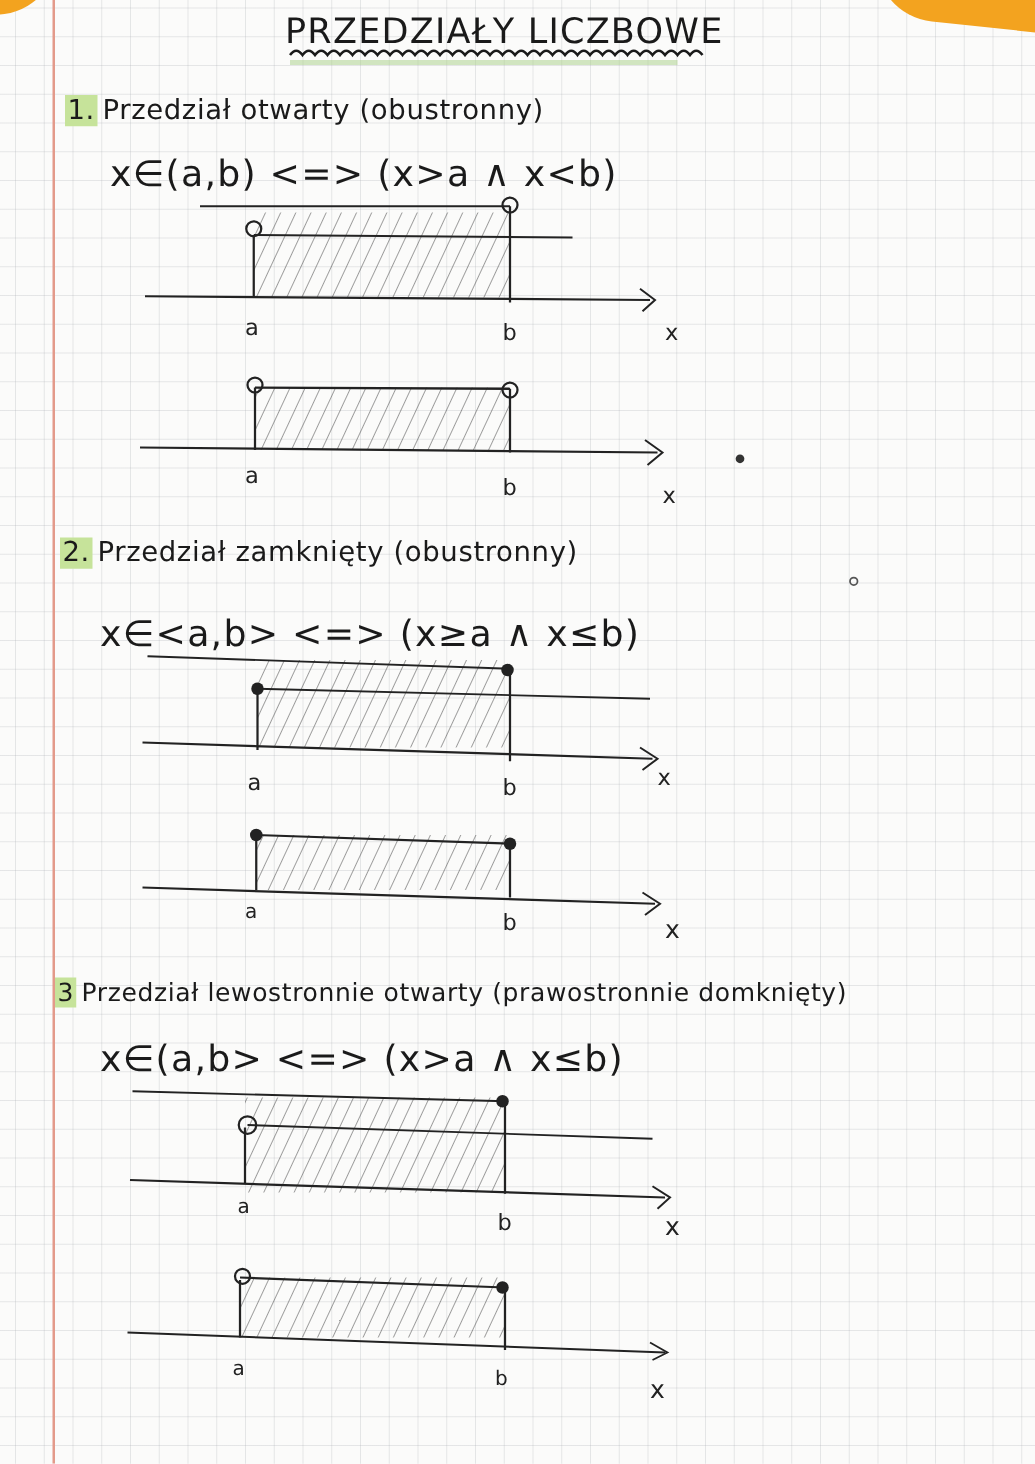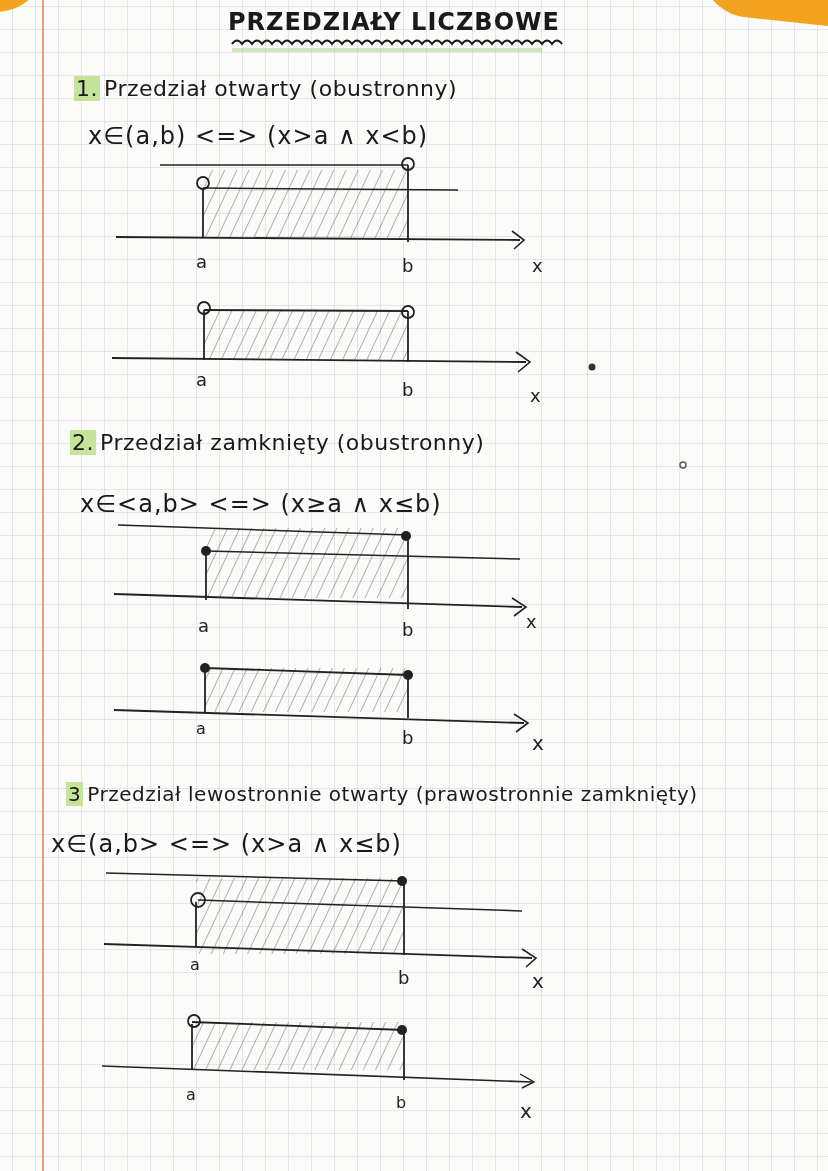--- a/index.html
+++ b/index.html
@@ -24,23 +24,23 @@
   }
   .margin-line {
     position: absolute; left: 42px; top: 0; width: 1.5px; height: 1171px;
     background: #e39a8a;
   }
   .hand {
     position: absolute; white-space: nowrap;
     font-family: "DejaVu Sans", sans-serif; font-weight: normal; color: #1a1a1a;
     letter-spacing: 0.5px;
   }
-  .title { left: 228px; top: 8px; font-size: 24px; letter-spacing: 1px; font-weight: bold; }
-  .heading { font-size: 22px; margin-left: 22px; }
-  .formula { font-size: 24px; letter-spacing: 1px; }
+  .title { left: 228px; top: 8px; font-size: 28px; letter-spacing: 1px; }
+  .heading { font-size: 22px; }
+  .formula { font-size: 29px; letter-spacing: 1px; }
   .num-hl {
     display: inline-block; background: #c6e39a; padding: 0 2px; margin-right: 4px;
   }
   svg.drawings { position: absolute; left: 0; top: 0; }
 </style>
 </head>
 <body>
 
 <div class="corner-tl"></div>
 <div class="corner-tr"></div>
@@ -52,23 +52,23 @@
   <span class="num-hl">1.</span><span>Przedział otwarty (obustronny)</span>
 </div>
 <div class="hand formula" style="left:88px; top:122px;">x∈(a,b) &lt;=&gt; (x&gt;a ∧ x&lt;b)</div>
 
 <div class="hand heading" style="left:48px; top:430px;">
   <span class="num-hl">2.</span><span>Przedział zamknięty (obustronny)</span>
 </div>
 <div class="hand formula" style="left:80px; top:478px;margin-top:12px;">x∈&lt;a,b&gt; &lt;=&gt; (x≥a ∧ x≤b)</div>
 
 <div class="hand heading" style="left:44px; top:782px; font-size:20px;">
-  <span class="num-hl">3</span><span>Przedział lewostronnie otwarty (prawostronnie zamknięty)</span>
+  <span class="num-hl">3</span><span>Przedział lewostronnie otwarty (prawostronnie domknięty)</span>
 </div>
-<div class="hand formula" style="left:51px; top:830px;">x∈(a,b&gt; &lt;=&gt; (x&gt;a ∧ x≤b)</div>
+<div class="hand formula" style="left:80px; top:830px;">x∈(a,b&gt; &lt;=&gt; (x&gt;a ∧ x≤b)</div>
 
 <svg class="drawings" width="828" height="1171" viewBox="0 0 828 1171">
   <defs>
     <pattern id="hatch" width="11" height="11" patternUnits="userSpaceOnUse" patternTransform="rotate(25)">
       <line x1="0" y1="0" x2="0" y2="11" stroke="#333" stroke-width="1"></line>
     </pattern>
   </defs>
 
   <path d="M232 44 q5 -7 10 0 q5 -7 10 0 q5 -7 10 0 q5 -7 10 0 q5 -7 10 0 q5 -7 10 0 q5 -7 10 0 q5 -7 10 0 q5 -7 10 0 q5 -7 10 0 q5 -7 10 0 q5 -7 10 0 q5 -7 10 0 q5 -7 10 0 q5 -7 10 0 q5 -7 10 0 q5 -7 10 0 q5 -7 10 0 q5 -7 10 0 q5 -7 10 0 q5 -7 10 0 q5 -7 10 0 q5 -7 10 0 q5 -7 10 0 q5 -7 10 0 q5 -7 10 0 q5 -7 10 0 q5 -7 10 0 q5 -7 10 0 q5 -7 10 0 q5 -7 10 0 q5 -7 10 0 q5 -7 10 0" stroke="#1a1a1a" stroke-width="2" fill="none"></path>
   <rect x="232" y="48" width="310" height="4" fill="#a8cf86" opacity="0.5"></rect>

